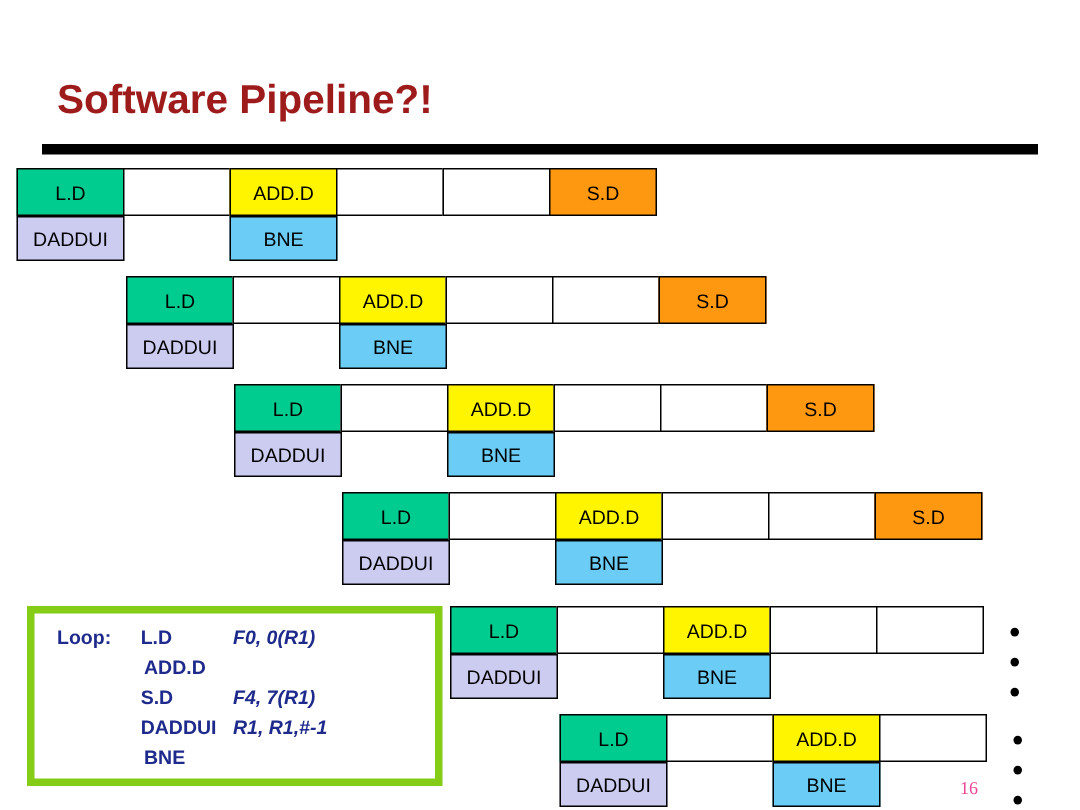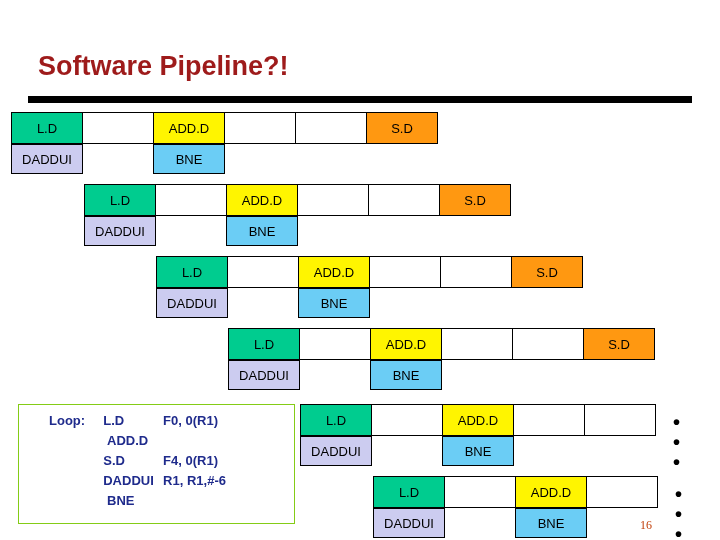--- a/index.html
+++ b/index.html
@@ -90,42 +90,42 @@
   }
 
   
   #code-box {
     position: absolute;
     left: 18px;
     top: 380px;
     width: 277px;
     height: 120px;
     box-sizing: border-box;
-    border: 1px solid #84cc16;
+    border: 5px solid #84cc16;
     background: #ffffff;
-    padding: 6px 0 0 30px;
+    padding: 6px 0 0 15px;
   }
   #code-box .code-line {
     display: flex;
     font-size: 13px;
     color: #1F2B8C;
     font-weight: bold;
     line-height: 20px;
     white-space: pre;
   }
   #code-box .c-label { width: 58px; }
   #code-box .c-op    { width: 64px; }
-  #code-box .c-args  { width: 140px; }
+  #code-box .c-args  { width: 140px; font-style: italic; }
 
   #page-number {
     position: absolute;
     left: 640px;
     top: 494px;
     font-size: 12px;
-    color: #c2410c;
+    color: #ec4899;
     font-family: "Liberation Serif", serif;
   }
 </style>
 </head>
 <body>
 
 <div id="slide">
 
   <div id="slide-title">Software Pipeline?!</div>
 
@@ -219,20 +219,20 @@
           <div class="cell noborder"></div>
           <div class="cell blue">BNE</div>
         </div>
         <div class="dots" style="left: 302px; top: 8px;">• • •</div>
       </div>
     </div>
 
   <div id="code-box">
       <div class="code-line"><span class="c-label">Loop:</span><span class="c-op">L.D</span><span class="c-args">F0, 0(R1)</span></div>
       <div class="code-line"><span class="c-label"></span><span class="c-op">ADD.D</span></div>
-      <div class="code-line"><span class="c-label"></span><span class="c-op">S.D</span><span class="c-args">F4, 0(R1)</span></div>
-      <div class="code-line"><span class="c-label"></span><span class="c-op">DADDUI</span><span class="c-args">R1, R1,#-6</span></div>
+      <div class="code-line"><span class="c-label"></span><span class="c-op">S.D</span><span class="c-args">F4, 7(R1)</span></div>
+      <div class="code-line"><span class="c-label"></span><span class="c-op">DADDUI</span><span class="c-args">R1, R1,#-1</span></div>
       <div class="code-line"><span class="c-label"></span><span class="c-op">BNE</span></div>
     </div>
 
   <div id="page-number">16</div>
 
 </div>
 
 </body></html>

